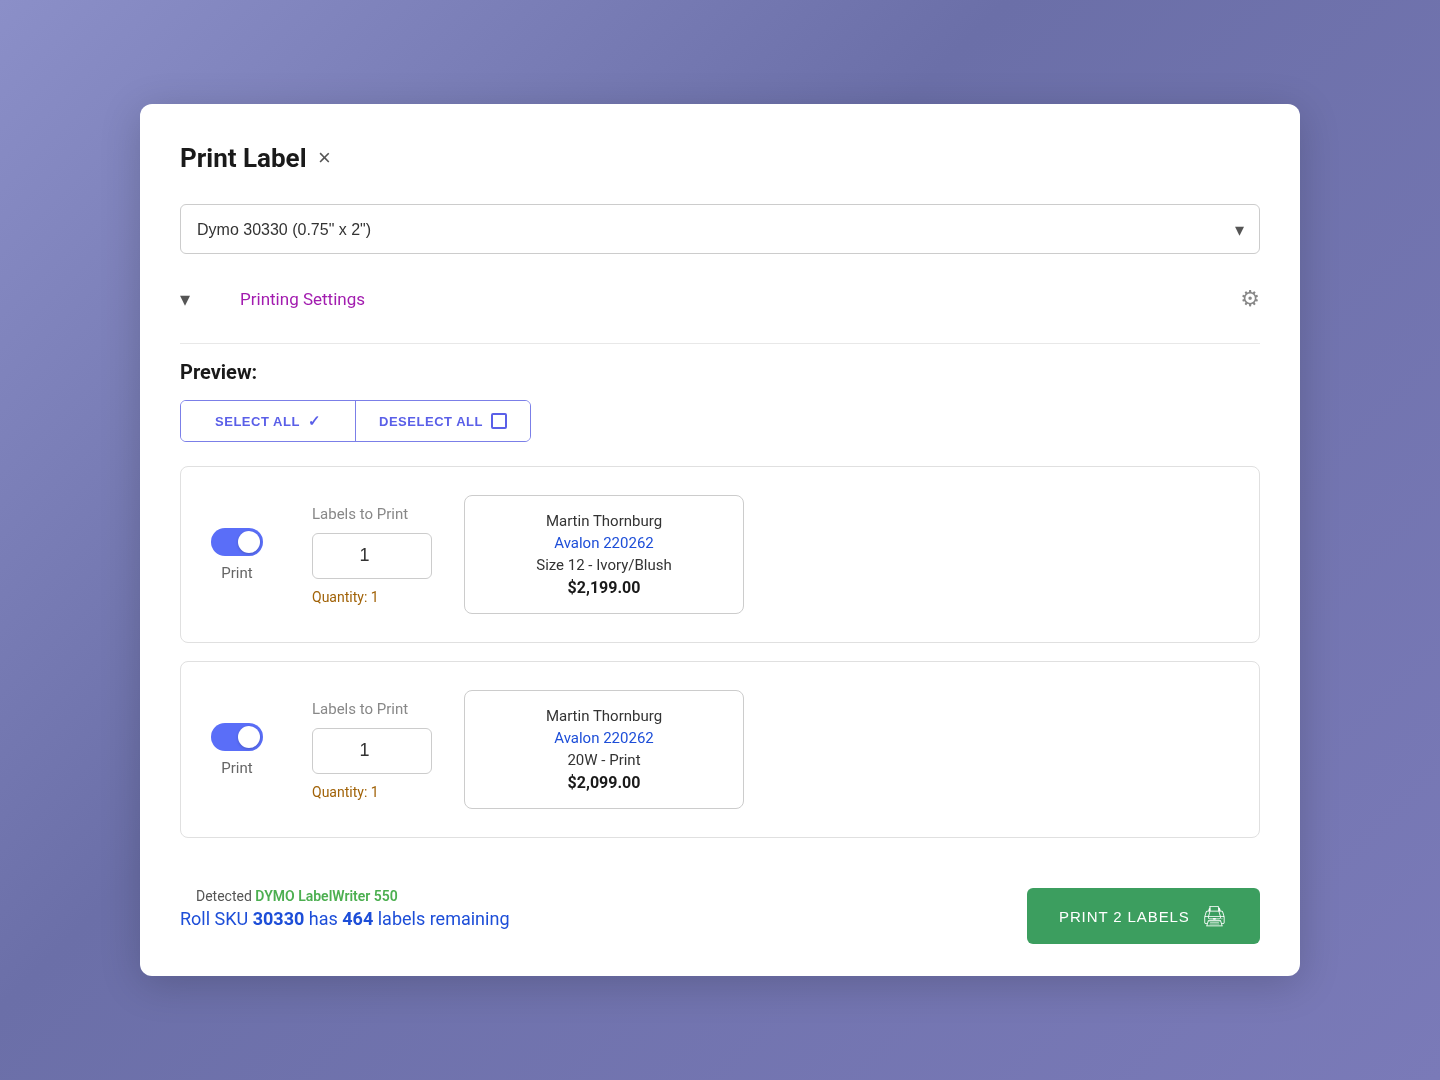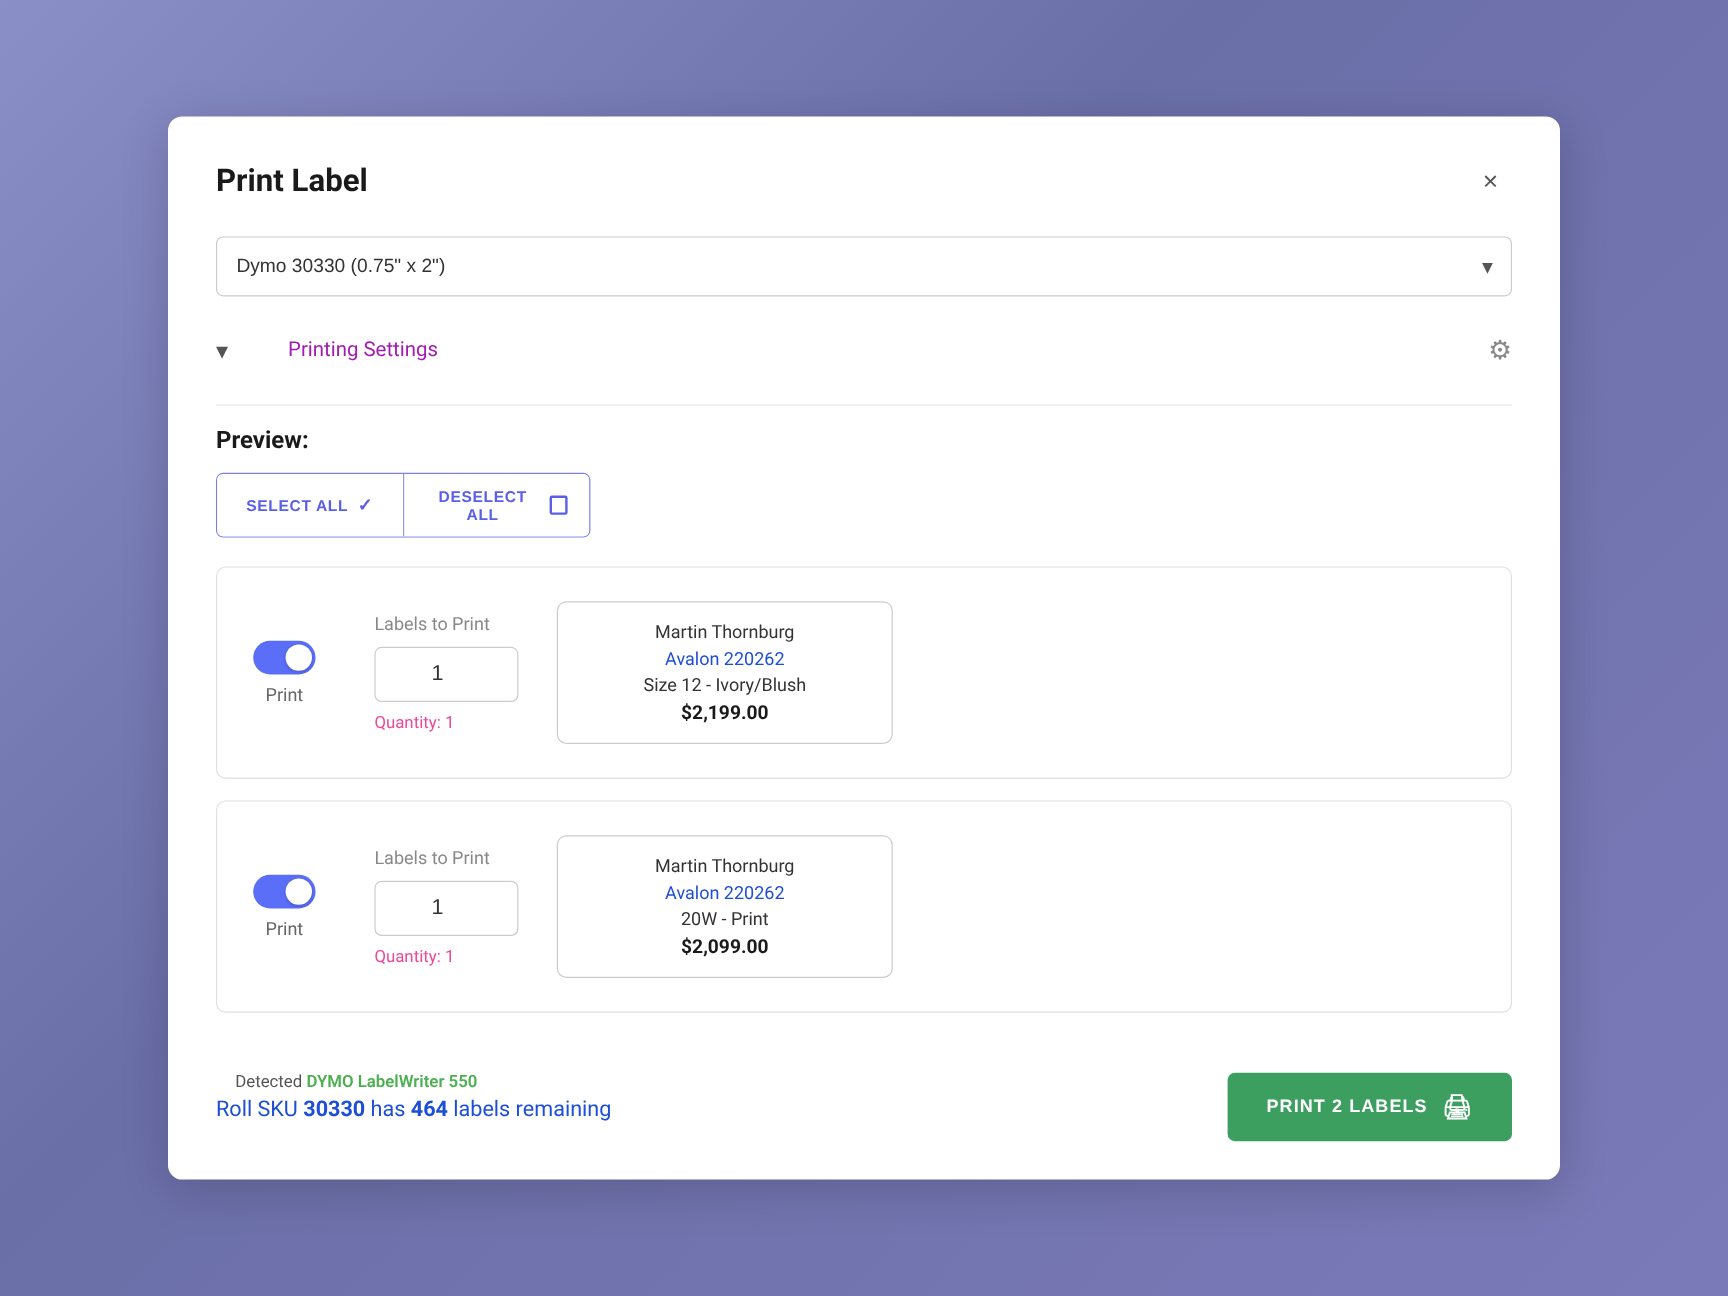--- a/index.html
+++ b/index.html
@@ -22,21 +22,21 @@
       padding: 36px 40px 32px 40px;
       position: relative;
       display: flex;
       flex-direction: column;
       box-shadow: 0 8px 40px rgba(0,0,0,0.18);
     }
 
     .modal-header {
       display: flex;
       align-items: center;
-      justify-content: space-between;
+      justify-content: flex-start;
       margin-bottom: 28px;
     }
 
     .modal-title {
       font-size: 26px;
       font-weight: 700;
       color: #1a1a1a;
     }
 
     .close-btn {
@@ -141,21 +141,21 @@
       margin-bottom: 16px;
     }
 
     .select-deselect-row {
       display: flex;
       gap: 0;
       margin-bottom: 24px;
       border: 1.5px solid #7b7fe8;
       border-radius: 6px;
       overflow: hidden;
-      width: 312px;
+      width: 351px;
     }
 
     .select-all-btn {
       flex: 1;
       padding: 11px 18px;
       background: #fff;
       border: none;
       border-right: 1.5px solid #7b7fe8;
       color: #5a5fe8;
       font-size: 13px;
@@ -259,21 +259,21 @@
       border: 1.5px solid #ccc;
       border-radius: 6px;
       font-size: 18px;
       text-align: center;
       color: #333;
       outline: none;
     }
 
     .quantity-text {
       font-size: 14px;
-      color: #ec4899;
+      color: #a16207;
     }
 
     .label-preview-card {
       border: 1.5px solid #ccc;
       border-radius: 8px;
       padding: 16px 24px;
       min-width: 280px;
       text-align: center;
     }
 
@@ -332,21 +332,21 @@
       font-weight: 700;
     }
 
     .print-btn {
       background: #3c9e5f;
       color: #fff;
       border: none;
       border-radius: 6px;
       padding: 16px 32px;
       font-size: 15px;
-      font-weight: 700;
+      font-weight: 400;
       letter-spacing: 0.06em;
       cursor: pointer;
       display: flex;
       align-items: center;
       gap: 12px;
       text-transform: uppercase;
     }
 
     .printer-icon {
       font-size: 20px;

